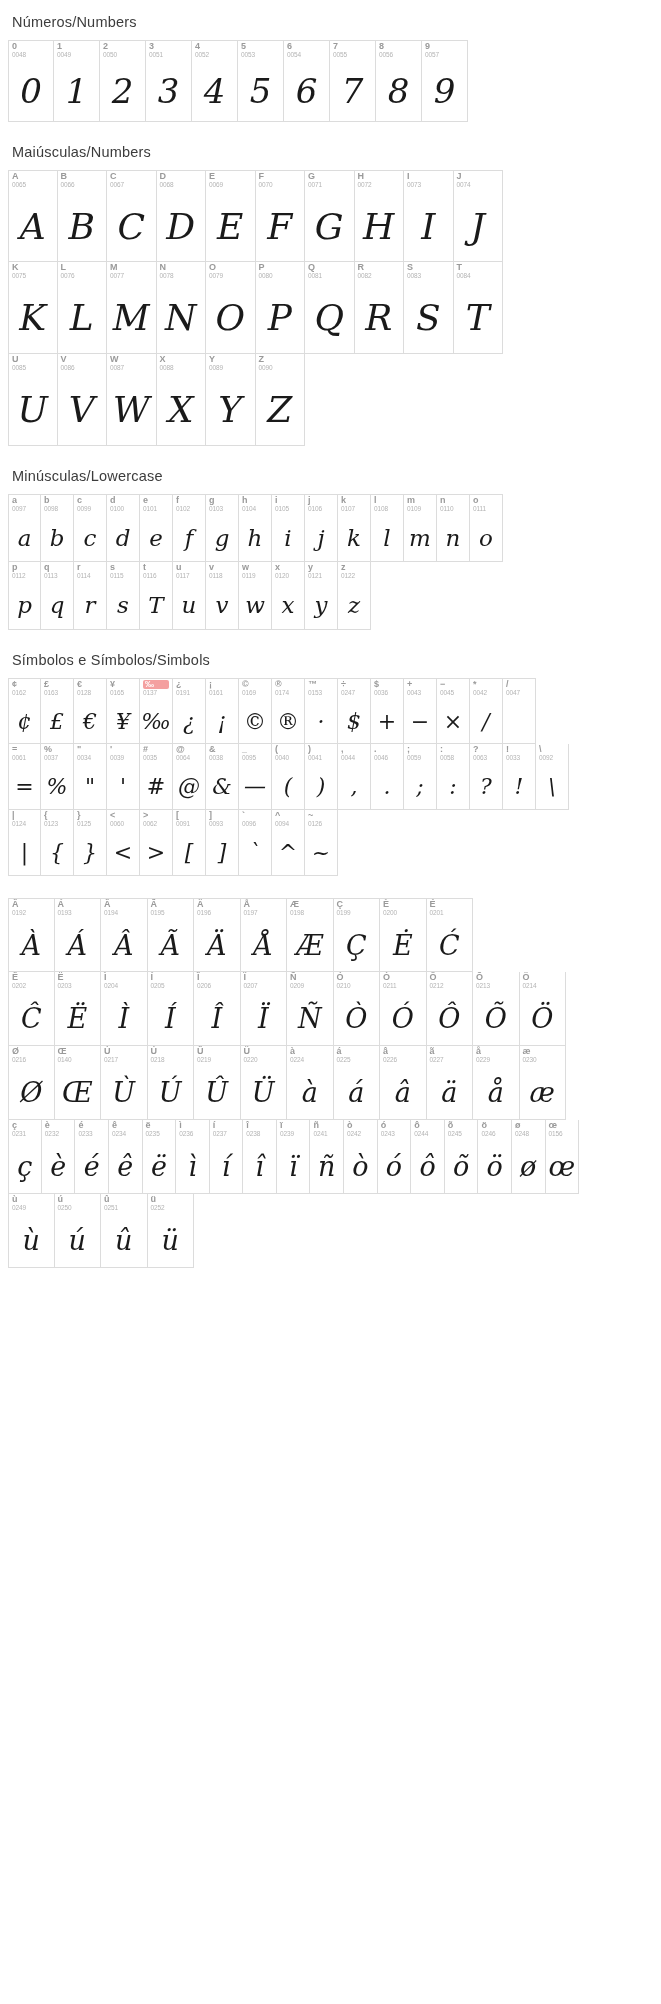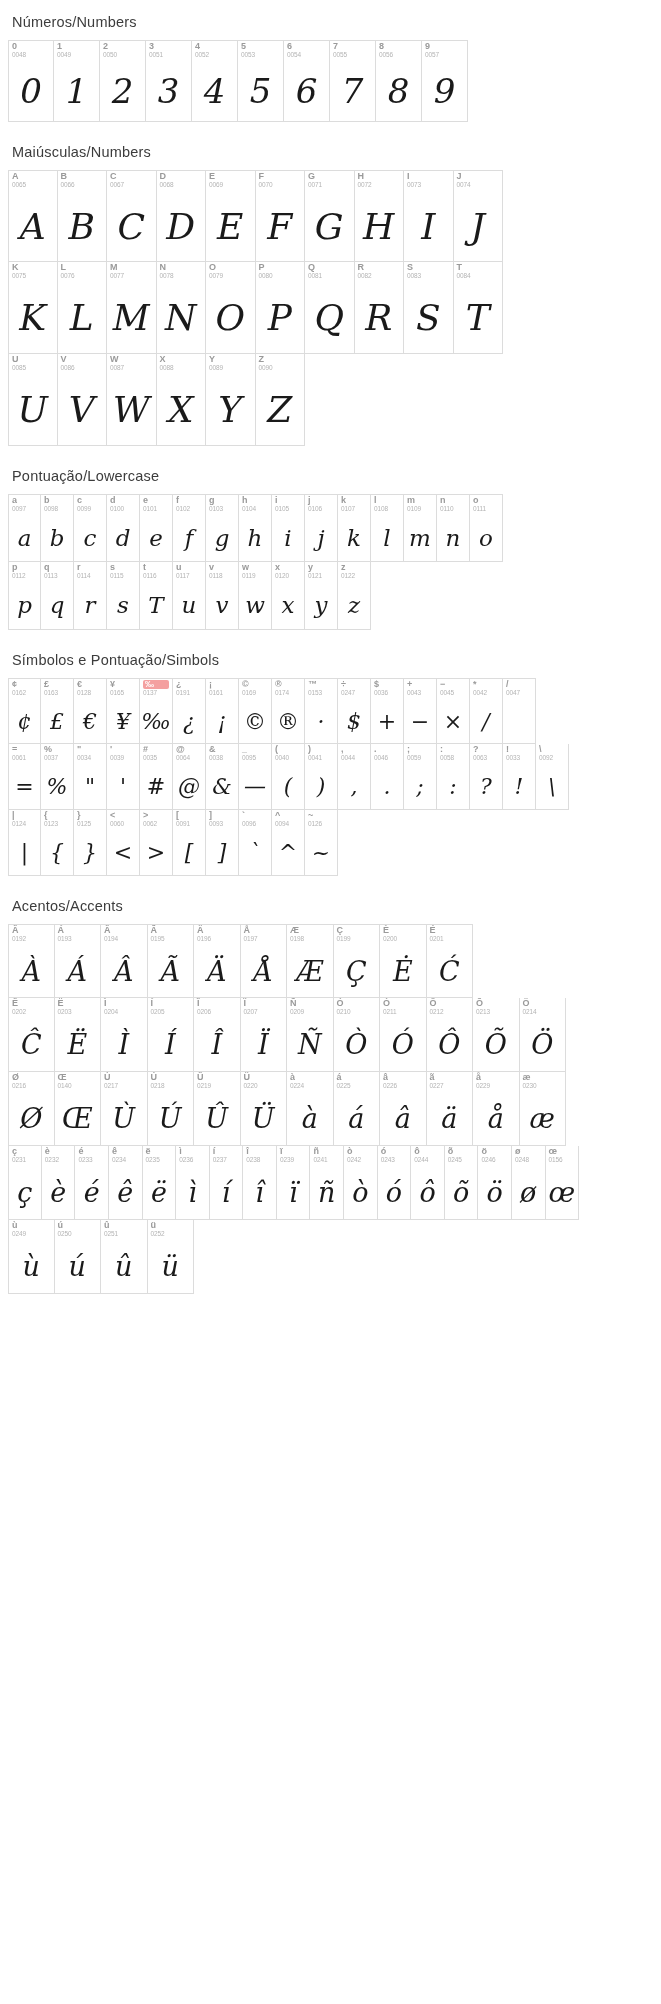--- a/index.html
+++ b/index.html
@@ -346,21 +346,21 @@
               <div class="cell-head">
                 <span class="ch">Z</span>
                 <span class="code">0090</span>
               </div>
               <div class="glyph">Z</div>
             </div>
           </div>
         </div>
       </div>
       <div class="section s-lower">
-        <div class="section-title">Pontuação/Lowercase</div>
+        <div class="section-title">Minúsculas/Lowercase</div>
         <div class="rows">
           <div class="row">
             <div class="cell">
               <div class="cell-head">
                 <span class="ch">a</span>
                 <span class="code">0097</span>
               </div>
               <div class="glyph">a</div>
             </div>
             <div class="cell">
@@ -537,21 +537,21 @@
               <div class="cell-head">
                 <span class="ch">z</span>
                 <span class="code">0122</span>
               </div>
               <div class="glyph">z</div>
             </div>
           </div>
         </div>
       </div>
       <div class="section s-sym">
-        <div class="section-title">Símbolos e Pontuação/Simbols</div>
+        <div class="section-title">Símbolos e Símbolos/Simbols</div>
         <div class="rows">
           <div class="row">
             <div class="cell">
               <div class="cell-head">
                 <span class="ch">¢</span>
                 <span class="code">0162</span>
               </div>
               <div class="glyph">¢</div>
             </div>
             <div class="cell">
@@ -849,21 +849,20 @@
               <div class="cell-head">
                 <span class="ch">~</span>
                 <span class="code">0126</span>
               </div>
               <div class="glyph">~</div>
             </div>
           </div>
         </div>
       </div>
       <div class="section s-acc">
-        <div class="section-title">Acentos/Accents</div>
         <div class="rows">
           <div class="row">
             <div class="cell">
               <div class="cell-head">
                 <span class="ch">Â</span>
                 <span class="code">0192</span>
               </div>
               <div class="glyph">À</div>
             </div>
             <div class="cell">

